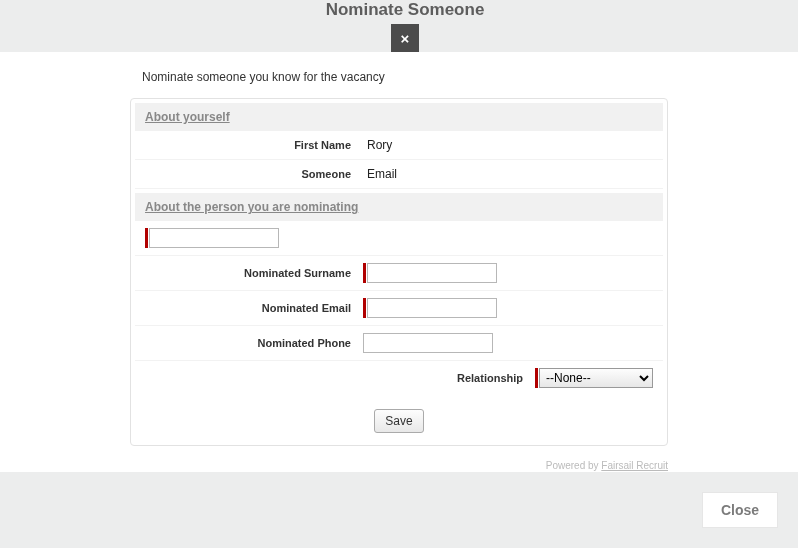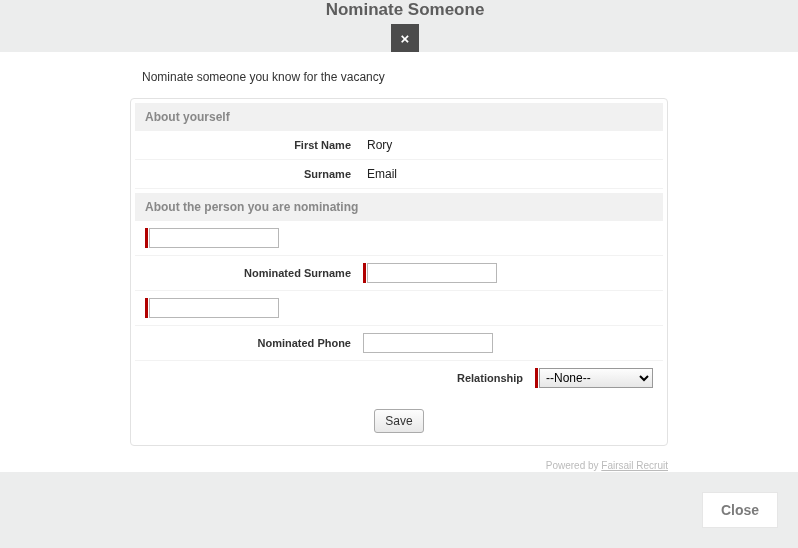--- a/index.html
+++ b/index.html
@@ -54,20 +54,21 @@
       background: #fff;
       padding-bottom: 12px;
     }
     .section-header {
       background: #f1f1f1;
       color: #888;
       font-size: 12px;
       font-weight: bold;
       padding: 7px 10px;
       margin: 4px 4px 0 4px;
+      text-decoration: underline;
     }
     .form-row {
       display: flex;
       align-items: center;
       padding: 7px 10px;
       border-bottom: 1px solid #f2f2f2;
       margin: 0 4px;
     }
     .form-row:last-of-type { border-bottom: none; }
     .form-label {
@@ -168,21 +169,21 @@
   <div class="form-box">
 
     <div class="section-header">About yourself</div>
 
     <div class="form-row">
       <div class="form-label">First Name</div>
       <div class="form-value">Rory</div>
     </div>
 
     <div class="form-row">
-      <div class="form-label">Surname</div>
+      <div class="form-label">Someone</div>
       <div class="form-value">Email</div>
     </div>
 
     <div class="section-header">About the person you are nominating</div>
 
     <div class="form-row">
       <div class="input-cell">
         <div class="required-bar"></div>
         <input type="text" class="text-input" value="" style="">
       </div>
@@ -190,20 +191,21 @@
 
     <div class="form-row">
       <div class="form-label">Nominated Surname</div>
       <div class="input-cell">
         <div class="required-bar"></div>
         <input type="text" class="text-input" value="" style="">
       </div>
     </div>
 
     <div class="form-row">
+      <div class="form-label">Nominated Email</div>
       <div class="input-cell">
         <div class="required-bar"></div>
         <input type="text" class="text-input" value="" style="">
       </div>
     </div>
 
     <div class="form-row">
       <div class="form-label">Nominated Phone</div>
       <div class="input-cell">
         <input type="text" class="text-input" value="" style="">

